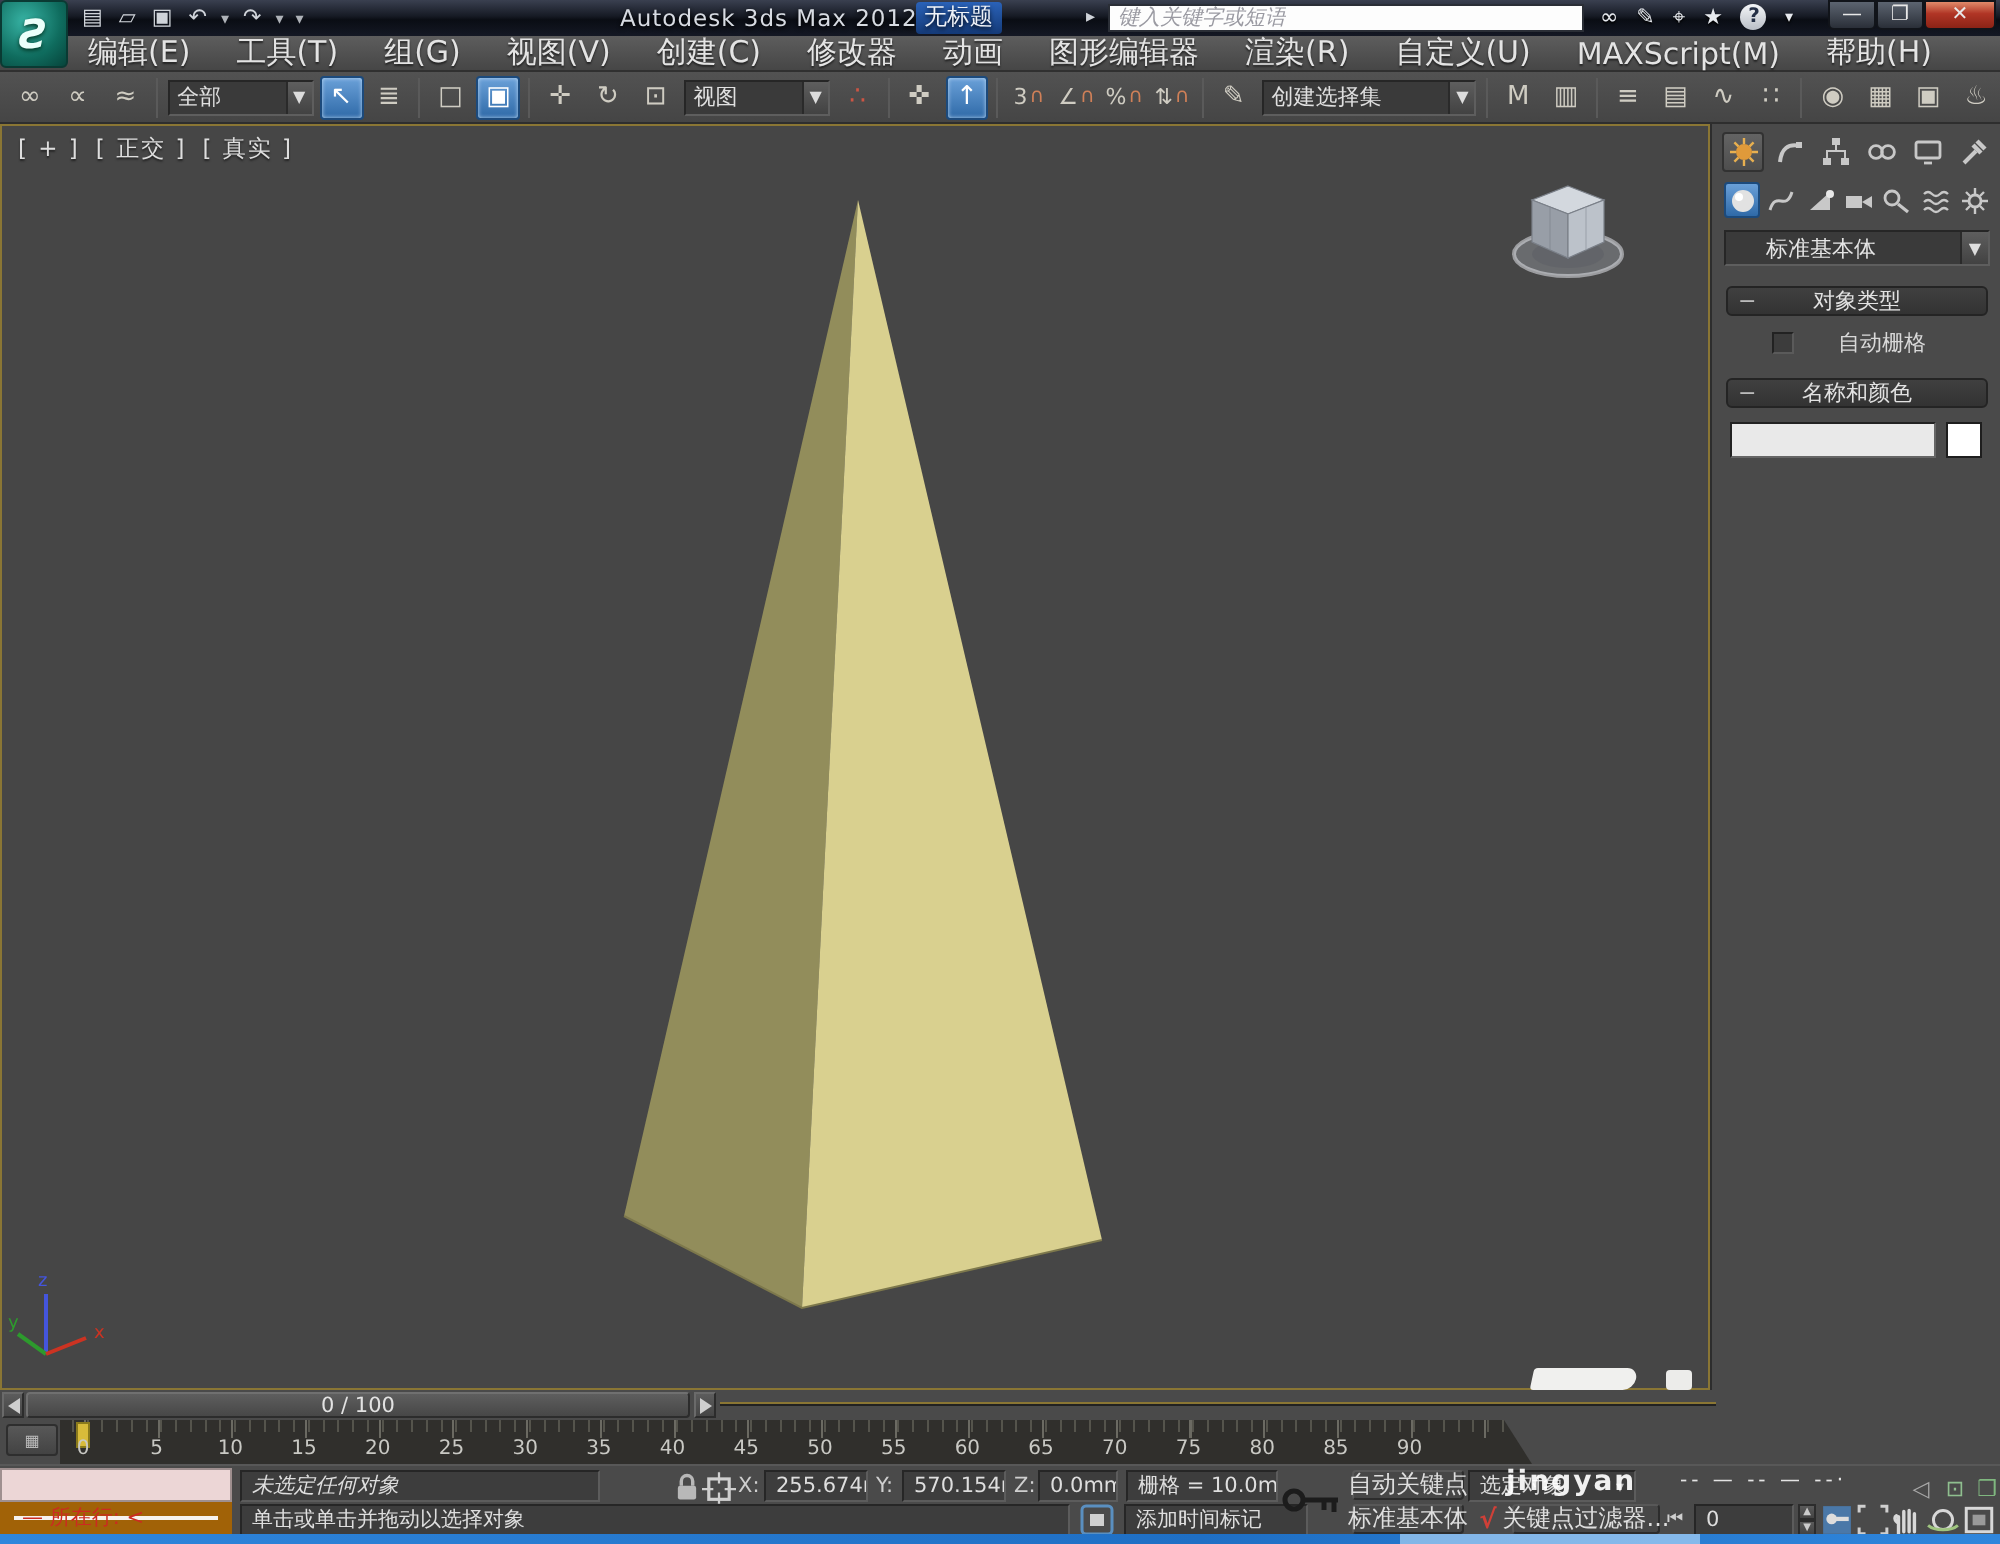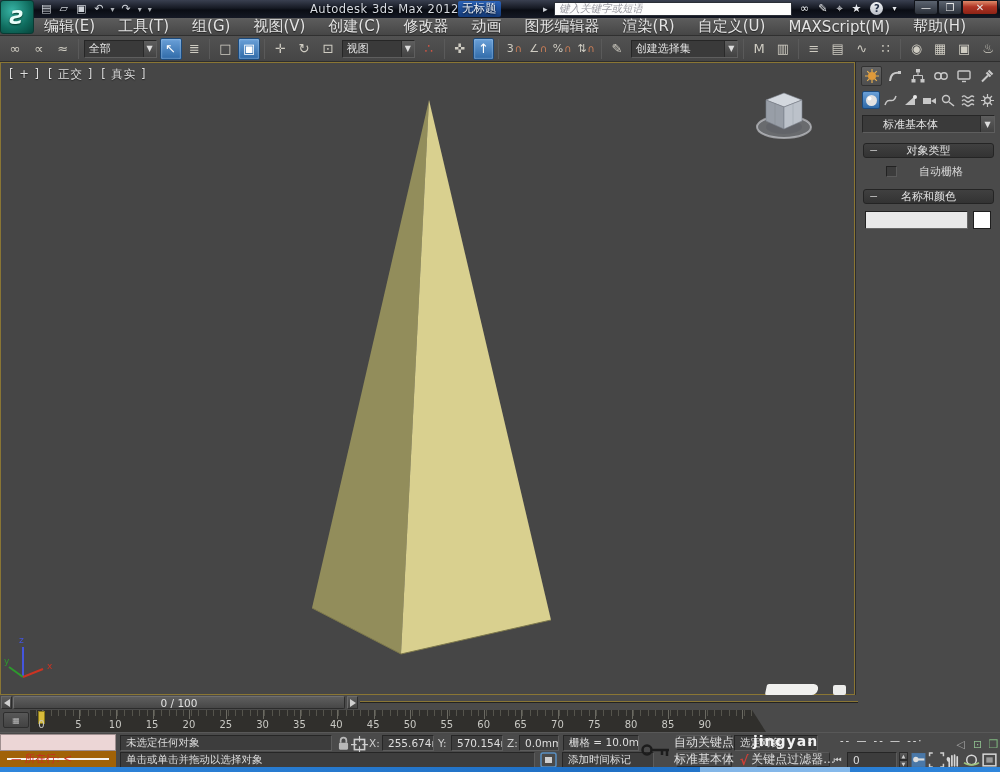--- a/index.html
+++ b/index.html
@@ -431,21 +431,21 @@
         <span class="tick-label" style="left: 674.8px;">90</span>
       </div>
   </div>
 
   <div class="statusbar">
     <div class="listener-pink"></div>
     <div class="listener-white">
       <span>—   所在行:   &lt;</span>
     </div>
 
-    <div class="sfield" style="left:120px; top:2px; width:212px;">
+    <div class="sfield" style="left:120px; top:2px; width:180px;font-style:italic;">
       <span>未选定任何对象</span>
     </div>
     <svg class="navicon" style="left:335px; top:3px;" width="14" height="14" viewBox="0 0 14 14">
       <rect x="3" y="6" width="8" height="6" rx="1" fill="#b8b8b8"></rect>
         <path d="M4.5 6 V4 a2.5 2.5 0 0 1 5 0 V6" fill="none" stroke="#b8b8b8" stroke-width="1.5"></path>
     </svg>
     <svg class="navicon" style="left:351px; top:3px;" width="15" height="14" viewBox="0 0 15 14">
       <rect x="3" y="3" width="9" height="9" fill="none" stroke="#cfcfcf" stroke-width="1.4"></rect>
         <path d="M7.5 0 v5 M7.5 9 v5 M0 7.5 h5 M10 7.5 h5" stroke="#cfcfcf" stroke-width="1"></path>
     </svg>

